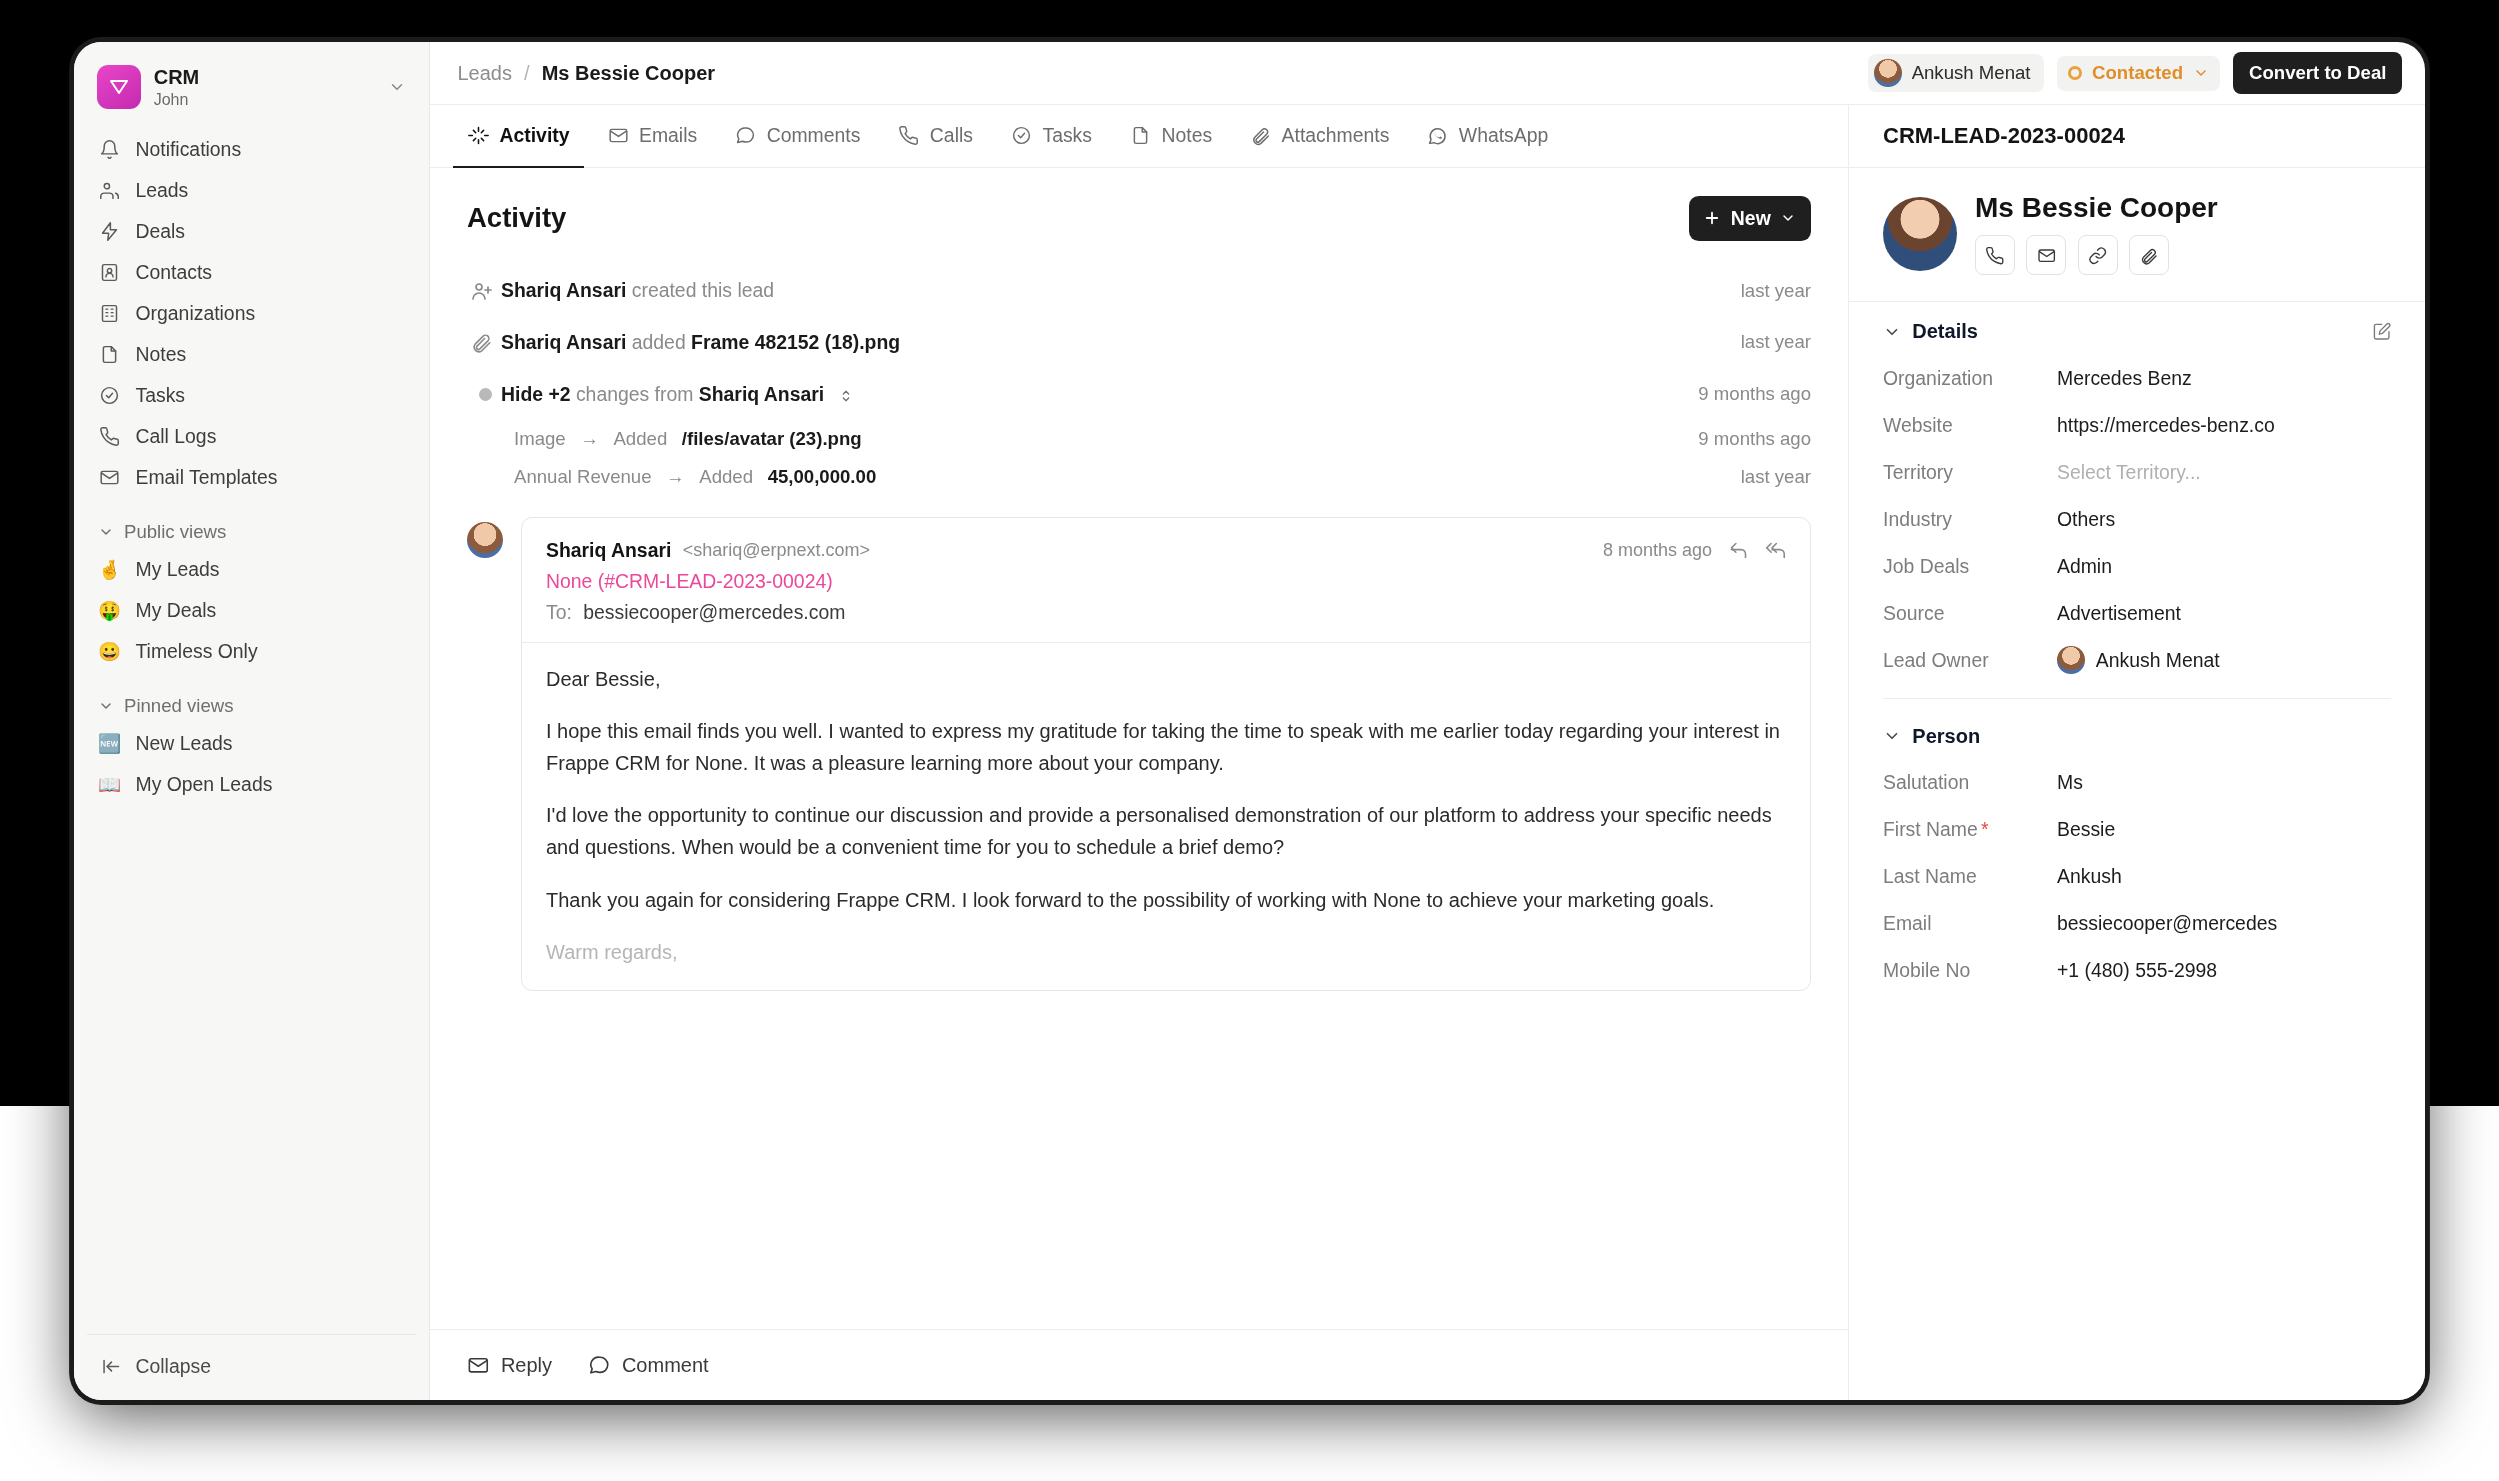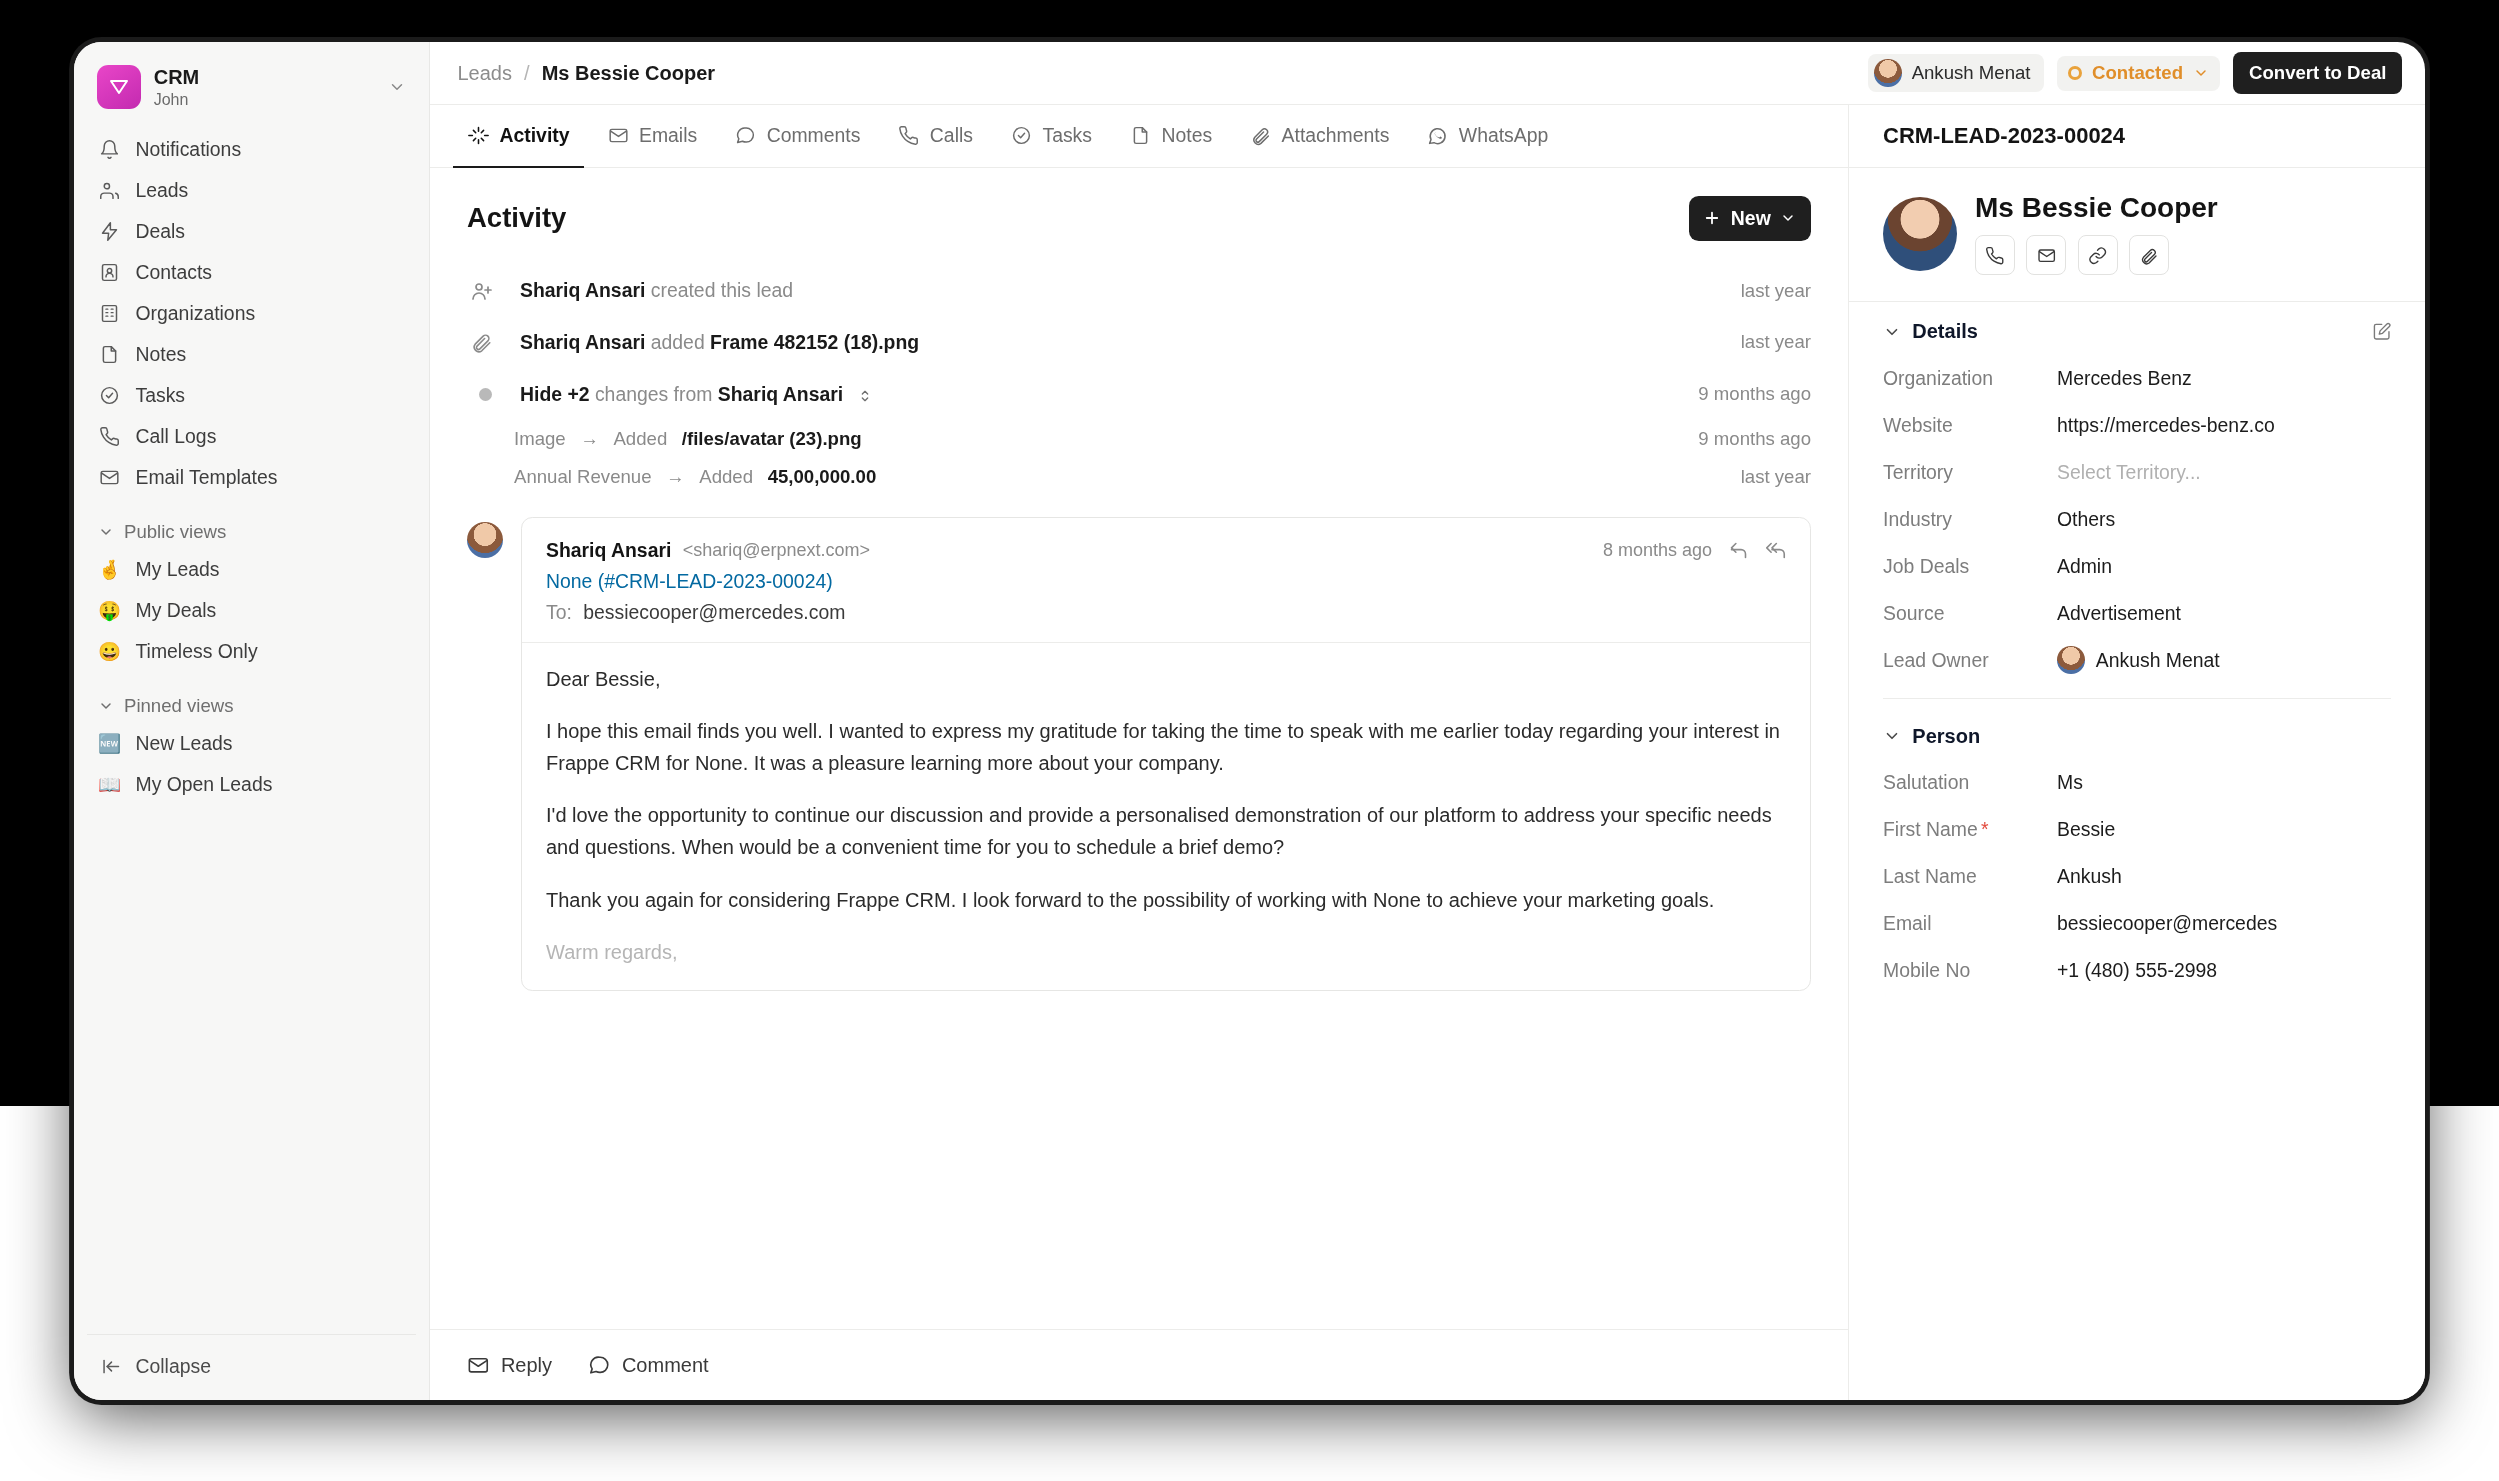--- a/index.html
+++ b/index.html
@@ -113,40 +113,40 @@
   .tab.active { color:#111; font-weight:600; border-bottom-color:#1a1a1a; }
   .tab .ti { width:22.6px; height:22.6px; display:flex; align-items:center; justify-content:center; }
   .scroll { flex:1; overflow:hidden; padding: 27.5px 37px 0 37px; position:relative; }
   .act-head { display:flex; align-items:center; margin-bottom: 24px; }
   .act-title { font-size: 27.5px; font-weight:700; color:#141414; }
   .btn-new {
     margin-left:auto; display:flex; align-items:center; gap:9.7px;
     background:#1f1f1f; color:#fff; border:none; border-radius:9.7px;
     font-size:19.4px; font-weight:600; padding: 11.3px 14.6px; cursor:pointer;
   }
-  .feed-row { display:flex; align-items:center; gap:24px; padding: 11.3px 0; font-size:19.4px; }
+  .feed-row { display:flex; align-items:center; gap:5px; padding: 11.3px 0; font-size:19.4px; }
   .feed-ico { width:29px; height:29px; color:#8a8a8a; display:flex; align-items:center; justify-content:center; flex:none; }
   .feed-text { color:#8a8a8a; }
   .feed-text b { color:#1a1a1a; font-weight:600; }
   .feed-time { margin-left:auto; color:#8a8a8a; font-size:18.6px; white-space:nowrap; }
   .feed-sub { display:flex; align-items:center; gap:14.6px; padding: 8px 0 8px 47px; font-size:18.6px; color:#8a8a8a;}
   .feed-sub b { color:#1a1a1a; font-weight:600; }
   .dotmark { width:13px; height:13px; border-radius:50%; background:#b9b9b9; margin-left:8px; flex:none;}
   .email-card-wrap { display:flex; gap:18px; margin-top: 21px; }
   .email-ava { width:36px; height:36px; border-radius:50%; flex:none; margin-top:4.9px;
     background: radial-gradient(circle at 50% 35%, #f0c9a8 0 38%, #8c5a3c 39% 62%, #4b6fa5 63% 100%); }
   .email-card {
     flex:1; border:0.8px solid #e6e6e4; border-radius:11.3px; background:#fff;
     padding: 21px 24px 0 24px; min-width:0;
   }
   .ec-row1 { display:flex; align-items:center; gap:11.3px; font-size:19.4px; }
   .ec-name { font-weight:700; color:#141414; }
   .ec-mail { color:#8a8a8a; font-size:18px; }
   .ec-right { margin-left:auto; display:flex; align-items:center; gap:16px; color:#8a8a8a; font-size:18px;}
-  .ec-row2 { font-size:19.4px; color:#0369a1; margin-top:8px; }
+  .ec-row2 { font-size:19.4px; color:#ec4899; margin-top:8px; }
   .ec-row3 { font-size:19.4px; color:#3a3a3a; margin-top:8px; display:flex; gap:11.3px; }
   .ec-to-lbl { color:#8a8a8a; }
   .ec-divider { height:0.8px; background:#ececea; margin: 18px -24px 0 -24px; }
   .ec-body { font-size:20px; line-height:1.58; color:#2b2b2b; padding: 21px 0 0 0; }
   .ec-body p { margin-bottom: 21px; }
   .ec-body p.fade { color:#b5b5b5; }
   .composer {
     height: 71px; flex:none; border-top:0.8px solid #ececea;
     display:flex; align-items:center; gap: 36px; padding: 0 37px;
     background:#fff;

